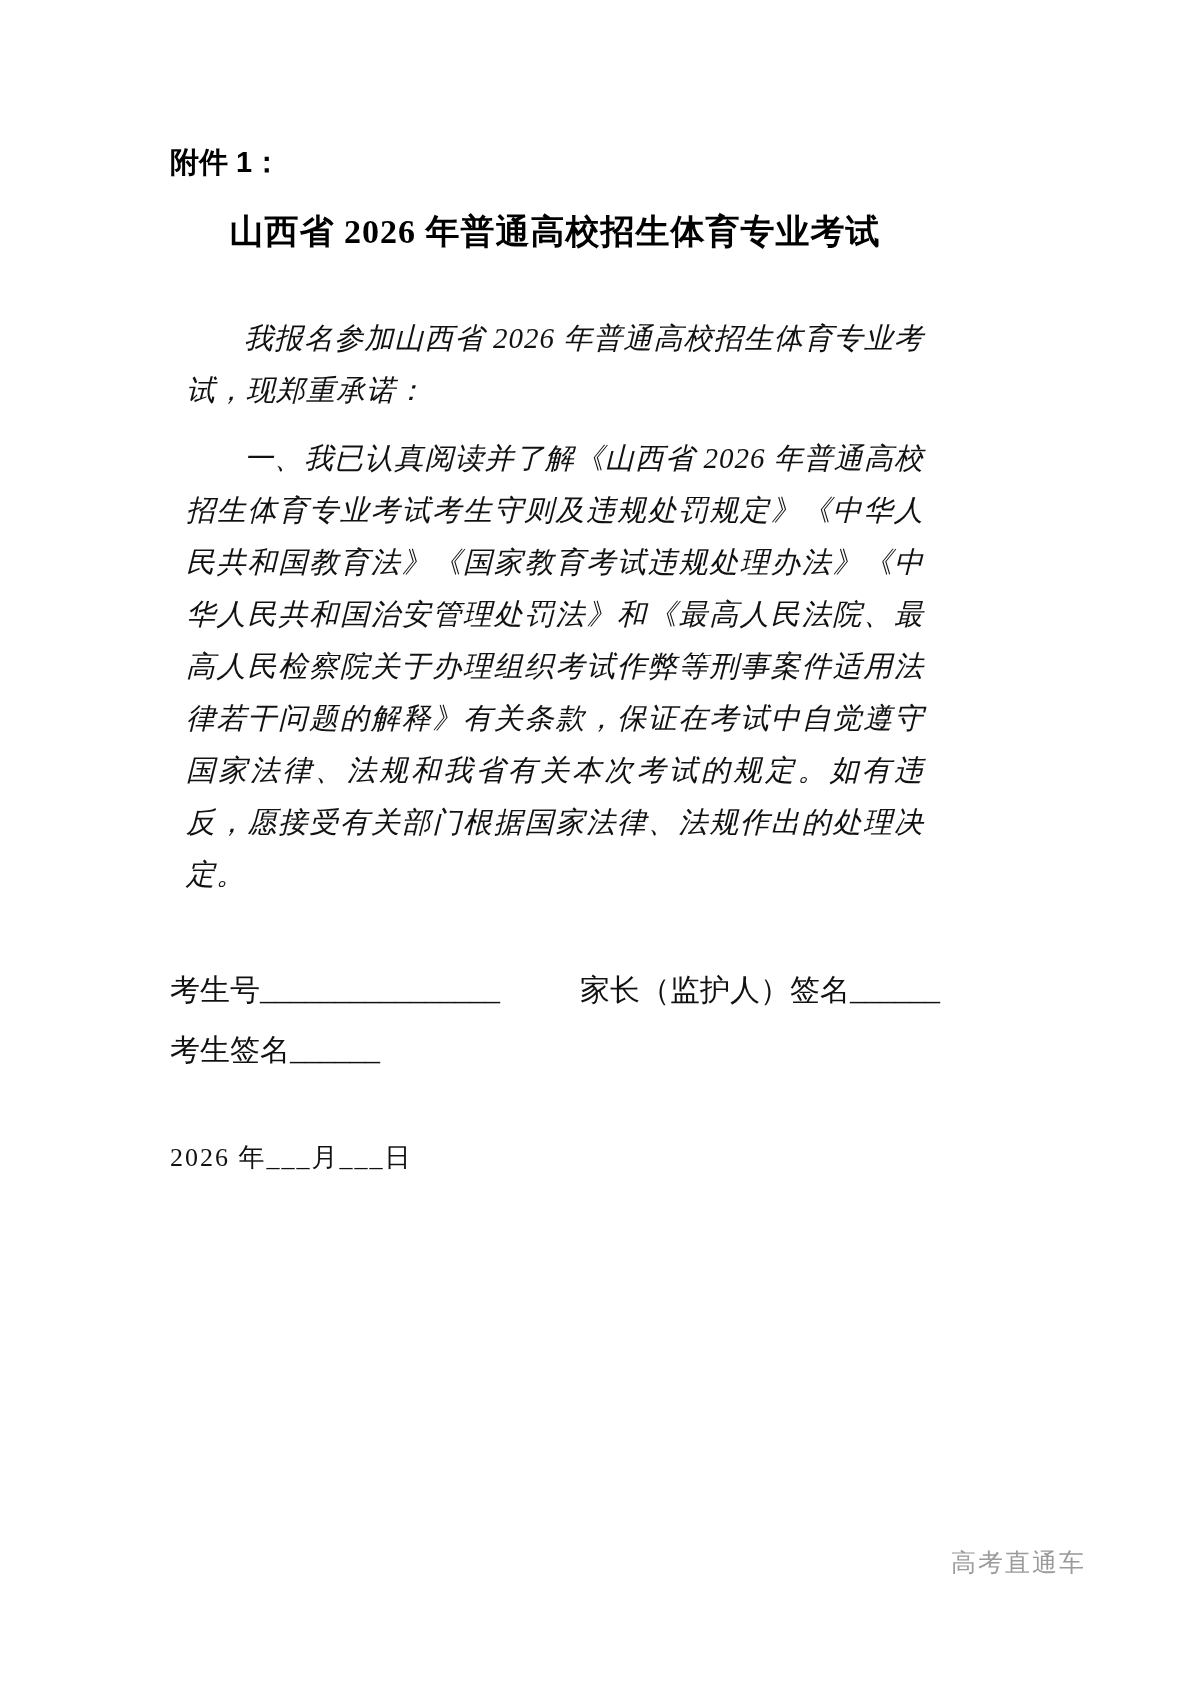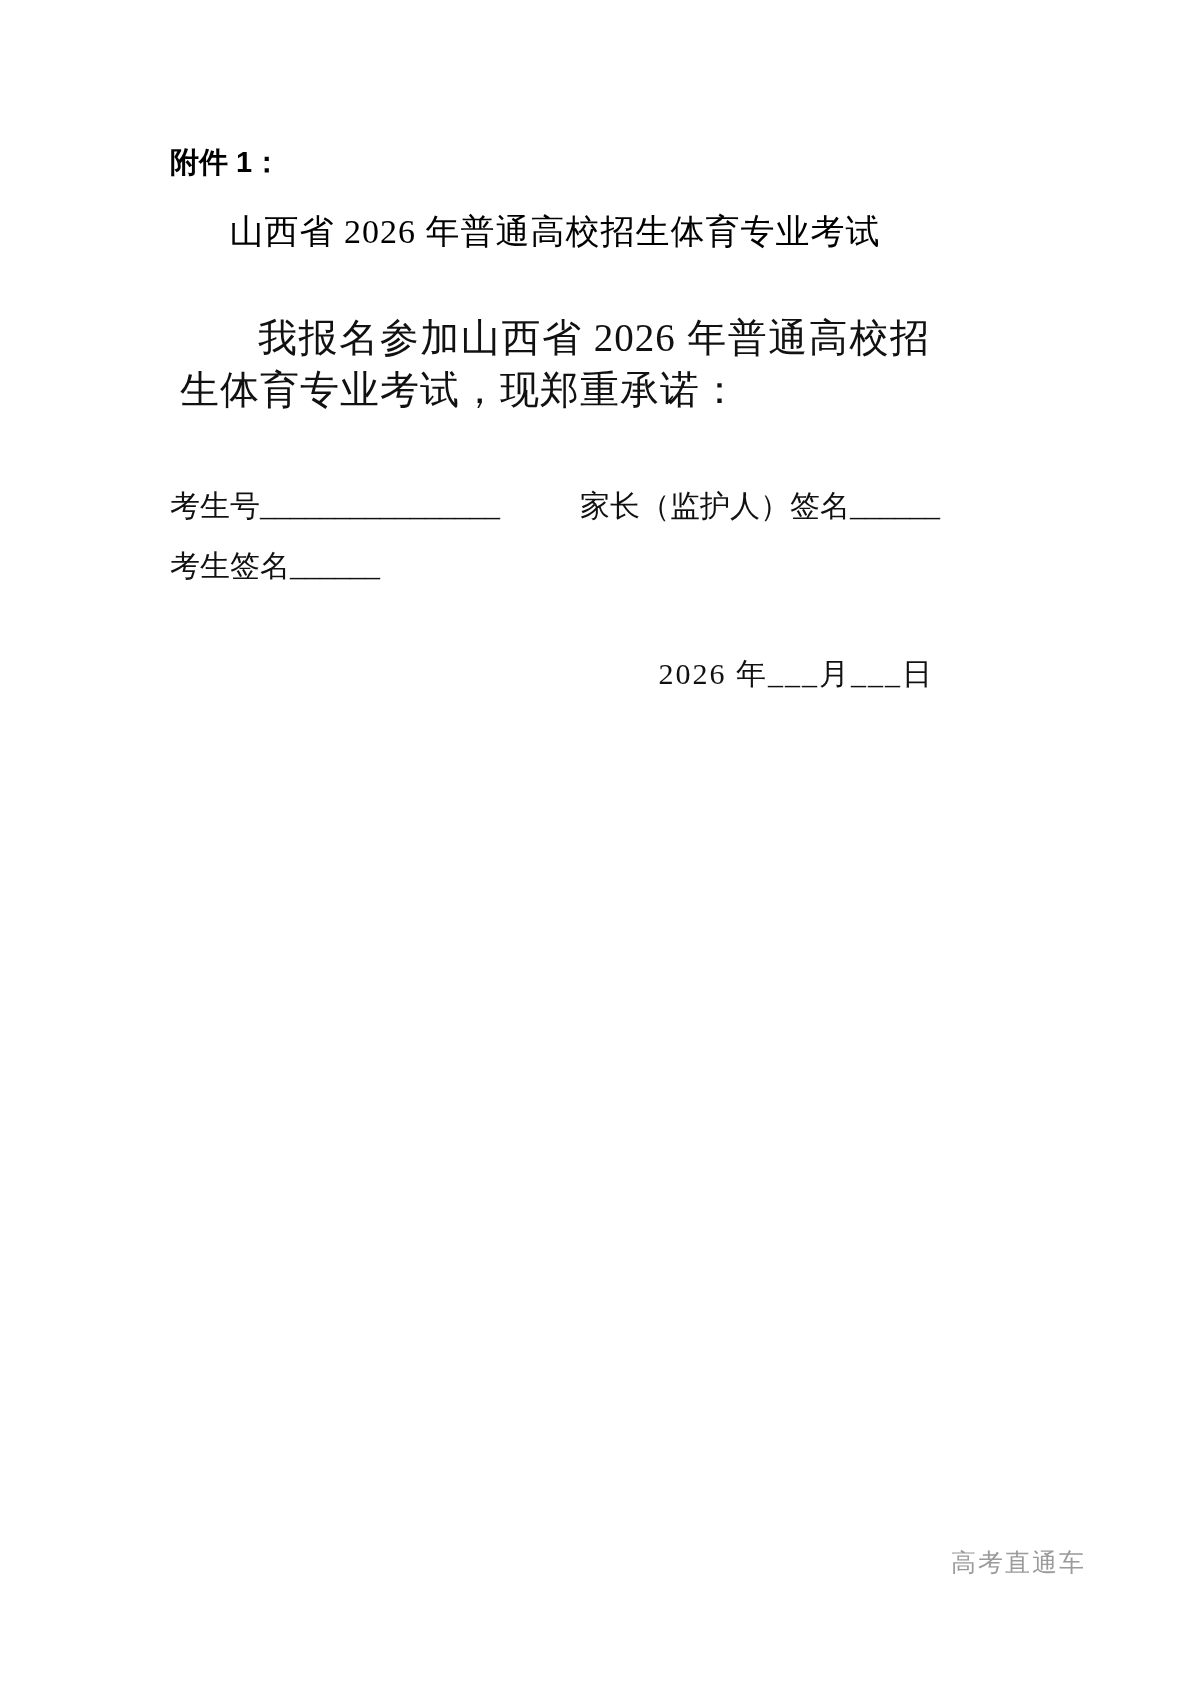--- a/index.html
+++ b/index.html
@@ -21,57 +21,57 @@
   .attachment-label {
     font-family: "Liberation Sans", sans-serif;
     font-weight: 700;
     font-size: 29px;
     color: #000000;
     line-height: 40px;
   }
   .doc-title {
     margin-top: 18px;
     text-align: center;
-    font-weight: 400;
+    font-weight: 700;
     font-size: 34px;
     line-height: 64px;
     color: #000000;
     letter-spacing: 1px;
   }
   .body-text {
     margin-top: 48px;
   }
   .para {
-    margin: 10px;
-    font-size: 39px;
+    margin: 16px;
+    font-size: 29px;
     line-height: 52px;
     text-align: justify;
     text-justify: inter-character;
     text-indent: 2em;
     letter-spacing: 1px;
+    font-style: italic;
   }
   .sig-block {
     margin-top: 60px;
     font-size: 30px;
     line-height: 60px;
   }
   .sig-row {
     display: flex;
     justify-content: space-between;
     align-items: baseline;
   }
   .sig-left { text-align: center; white-space: nowrap; }
   .sig-right { text-align: right; white-space: nowrap; }
   .blank { letter-spacing: 0; }
   .blank-gap { margin-left: 14px; }
   .date-line {
     margin-top: 52px;
-    font-size: 30px;
+    font-size: 26px;
     line-height: 52px;
-    text-align: right;
     padding-right: 6px;
     letter-spacing: 2px;
   }
   .watermark {
     position: absolute;
     right: 104px;
     top: 1546px;
     font-family: "Liberation Sans", sans-serif;
     font-size: 25px;
     color: #9b9b9b;
@@ -84,20 +84,21 @@
 <div class="page">
 
   <div class="attachment-label">附件 1：</div>
 
   <div class="doc-title">
     <div>山西省 2026 年普通高校招生体育专业考试</div>
   </div>
 
   <div class="body-text">
     <p class="para">我报名参加山西省 2026 年普通高校招生体育专业考试，现郑重承诺：</p>
+    <p class="para">一、我已认真阅读并了解《山西省 2026 年普通高校招生体育专业考试考生守则及违规处罚规定》《中华人民共和国教育法》《国家教育考试违规处理办法》《中华人民共和国治安管理处罚法》和《最高人民法院、最高人民检察院关于办理组织考试作弊等刑事案件适用法律若干问题的解释》有关条款，保证在考试中自觉遵守国家法律、法规和我省有关本次考试的规定。如有违反，愿接受有关部门根据国家法律、法规作出的处理决定。</p>
   </div>
 
   <div class="sig-block">
     <div class="sig-row">
       <div class="sig-left">
         <span>考生号</span><span class="blank">________________</span>
       </div>
       <div class="sig-right">
         <span>家长（监护人）签名</span><span class="blank">______</span>
       </div>

